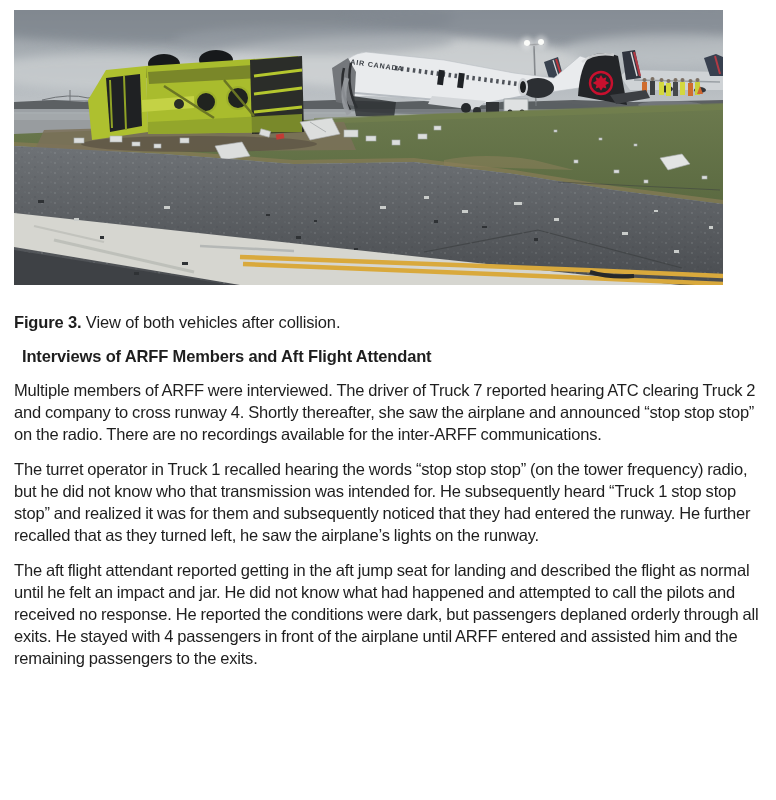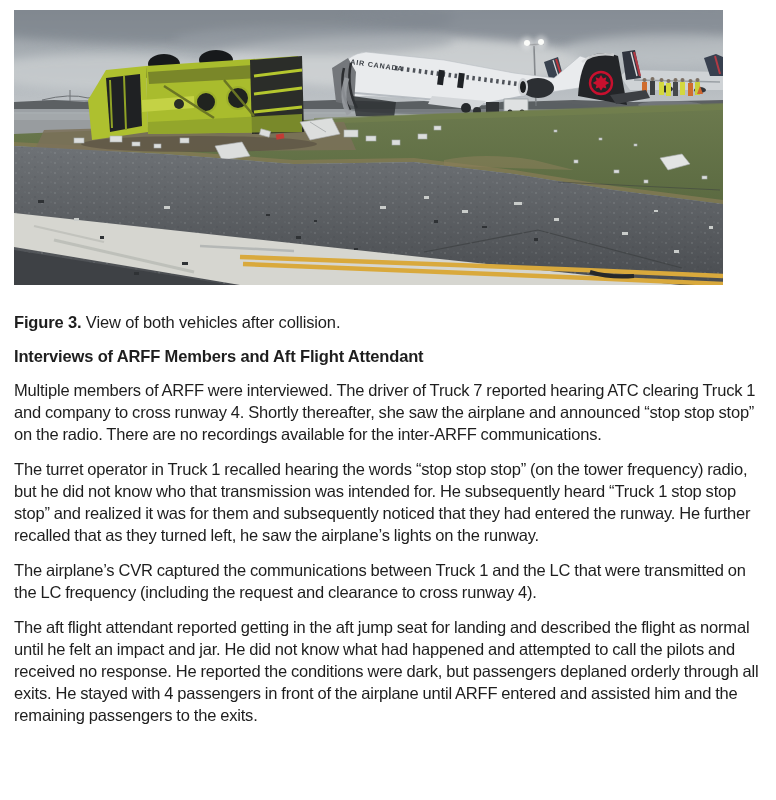--- a/index.html
+++ b/index.html
@@ -3,21 +3,21 @@
 <meta charset="utf-8">
 <style>
   html,body{margin:0;padding:0;background:#ffffff;}
   body{width:776px;height:800px;overflow:hidden;font-family:"Liberation Sans",sans-serif;color:#1e1e1e;}
   .content{padding:0 12px 0 14px;}
   figure{margin:10px 0 0 0;padding:0;width:709px;}
   .photo-frame{width:709px;height:275px;overflow:hidden;background:#b7bcc0;}
   .photo-frame svg{display:block;}
   figcaption{margin-top:28px;font-size:16.5px;letter-spacing:-0.15px;}
   figcaption b{font-weight:bold;}
-  h2{font-size:16.5px;font-weight:bold;margin:15px 0 0 0;letter-spacing:-0.15px;}
+  h2{font-size:16.5px;font-weight:bold;margin:15px 0 0 8px;letter-spacing:-0.15px;}
   p{font-size:16.5px;line-height:22px;margin:13px 0 0 0;max-width:745px;letter-spacing:-0.18px;word-spacing:-0.4px;}
 </style>
 </head>
 <body>
 
 <main class="content">
 
   <figure>
     <div class="photo-frame">
       <svg width="709" height="275" viewBox="0 0 709 275" xmlns="http://www.w3.org/2000/svg">
@@ -253,18 +253,17 @@
     </div>
 
     <figcaption>
       <b>Figure 3.</b>
       <span>View of both vehicles after collision.</span>
     </figcaption>
   </figure>
 
   <h2>Interviews of ARFF Members and Aft Flight Attendant</h2>
 
-  <p>Multiple members of ARFF were interviewed. The driver of Truck 7 reported hearing ATC clearing Truck 1 and company to cross runway 4. Shortly thereafter, she saw the airplane and announced “stop stop stop” on the radio. There are no recordings available for the inter-ARFF communications.</p>
+  <p>Multiple members of ARFF were interviewed. The driver of Truck 7 reported hearing ATC clearing Truck 2 and company to cross runway 4. Shortly thereafter, she saw the airplane and announced “stop stop stop” on the radio. There are no recordings available for the inter-ARFF communications.</p>
   <p>The turret operator in Truck 1 recalled hearing the words “stop stop stop” (on the tower frequency) radio, but he did not know who that transmission was intended for. He subsequently heard “Truck 1 stop stop stop” and realized it was for them and subsequently noticed that they had entered the runway. He further recalled that as they turned left, he saw the airplane’s lights on the runway.</p>
-  <p>The airplane’s CVR captured the communications between Truck 1 and the LC that were transmitted on the LC frequency (including the request and clearance to cross runway 4).</p>
   <p>The aft flight attendant reported getting in the aft jump seat for landing and described the flight as normal until he felt an impact and jar. He did not know what had happened and attempted to call the pilots and received no response. He reported the conditions were dark, but passengers deplaned orderly through all exits. He stayed with 4 passengers in front of the airplane until ARFF entered and assisted him and the remaining passengers to the exits.</p>
 
 </main>
 
 </body></html>

